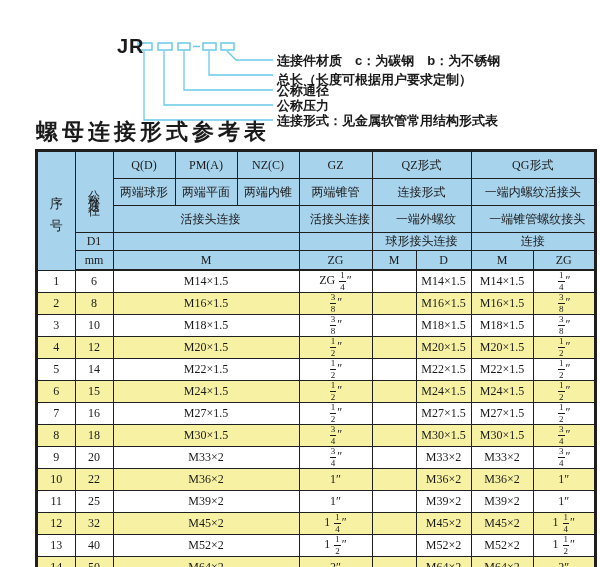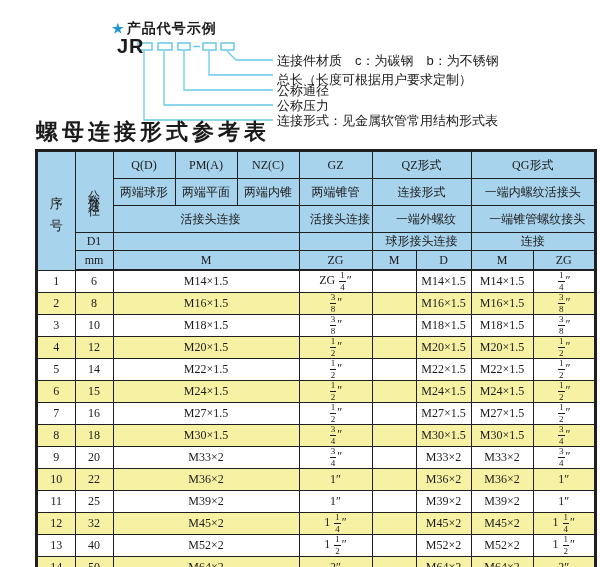--- a/index.html
+++ b/index.html
@@ -13,21 +13,21 @@
   html,body{margin:0;padding:0;}
   body{background:#e8e8e8;font-family:"Liberation Sans",sans-serif;color:var(--ink);}
   .page{position:relative;width:600px;height:567px;background:#ffffff;overflow:hidden;}
 
   
   .diagram{position:absolute;left:0;top:0;width:600px;height:135px;}
   .star-heading{position:absolute;left:112px;top:20px;font-size:14px;font-weight:bold;letter-spacing:1px;}
   .star-heading .star{color:var(--star-blue);margin-right:2px;font-size:13px;}
   .code-prefix{position:absolute;left:117px;top:35px;font-size:20px;font-weight:bold;letter-spacing:1px;}
   .diagram svg{position:absolute;left:0;top:0;}
-  .dlabel{position:absolute;left:277px;height:15px;line-height:15px;font-size:13px;font-weight:normal;white-space:nowrap;}
+  .dlabel{position:absolute;left:277px;height:15px;line-height:15px;font-size:13px;font-weight:bold;white-space:nowrap;}
 
   
   .page-title{position:absolute;left:36px;top:117px;font-family:"DejaVu Serif","Liberation Serif",serif;
     font-weight:bold;font-size:22px;letter-spacing:4px;}
 
   
   table.ref{position:absolute;left:36px;top:150px;border-collapse:collapse;table-layout:fixed;width:558px;
     font-family:"Liberation Serif","DejaVu Serif",serif;font-size:12px;color:var(--ink);}
   table.ref th,table.ref td{border:1px solid var(--border-dark);text-align:center;vertical-align:middle;
     padding:0;overflow:hidden;white-space:nowrap;}
@@ -67,21 +67,20 @@
         <rect x="221" y="43" width="13" height="7"></rect>
       </g>
       <g stroke="#6ac9e8" stroke-width="1.3" fill="none">
         <polyline points="227,51 236,60 273,60"></polyline>
         <polyline points="209,51 209,75 273,75"></polyline>
         <polyline points="184,51 184,90 273,90"></polyline>
         <polyline points="164,51 164,105 273,105"></polyline>
         <polyline points="144,51 144,120 273,120"></polyline>
       </g>
     </svg>
-    <div class="star-heading"><span class="star">★</span><span>产品代号示例</span></div>
     <div class="code-prefix">JR</div>
     <div>
         <div class="dlabel" style="top: 53px;">连接件材质　c：为碳钢　b：为不锈钢</div>
         <div class="dlabel" style="top: 72px;">总长（长度可根据用户要求定制）</div>
         <div class="dlabel" style="top: 83px;">公称通径</div>
         <div class="dlabel" style="top: 98px;">公称压力</div>
         <div class="dlabel" style="top: 113px;">连接形式：见金属软管常用结构形式表</div>
       </div>
   </div>
 

